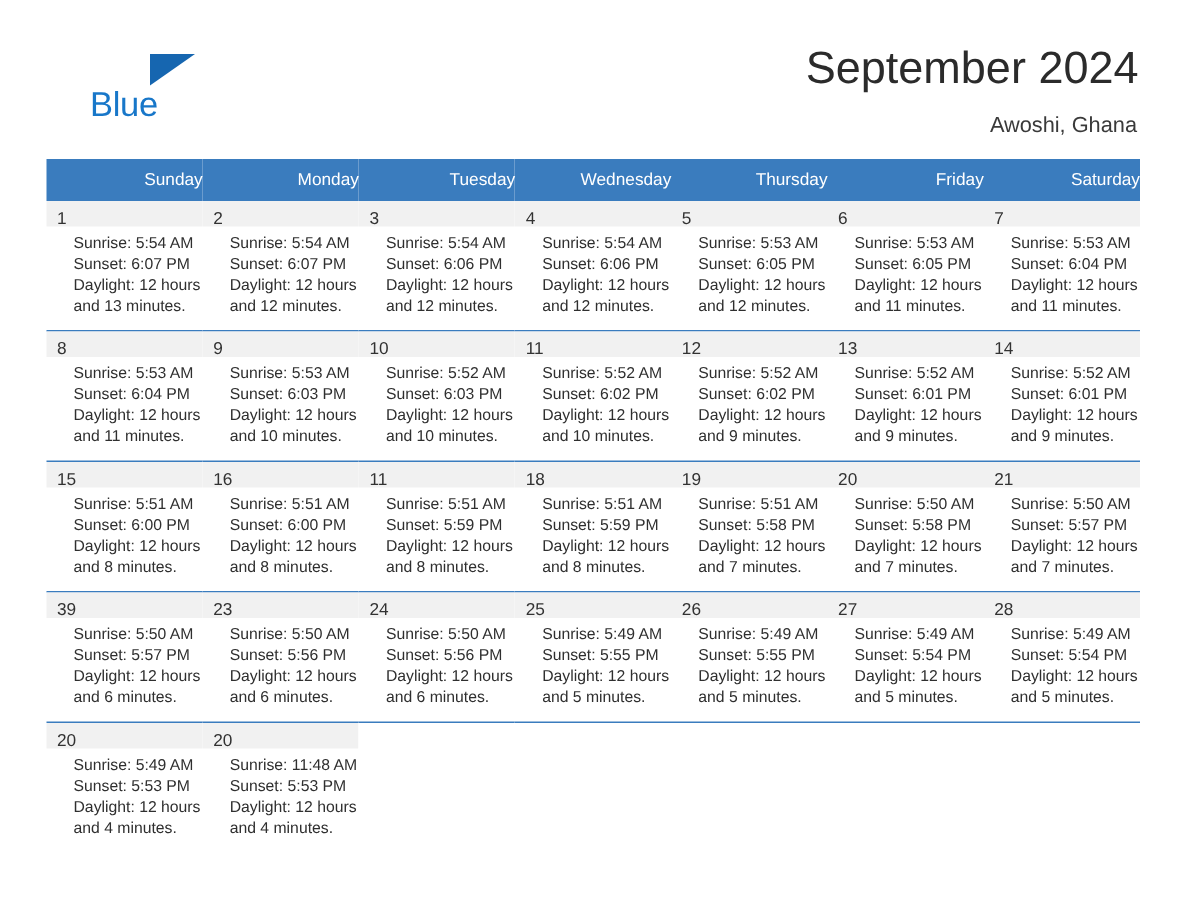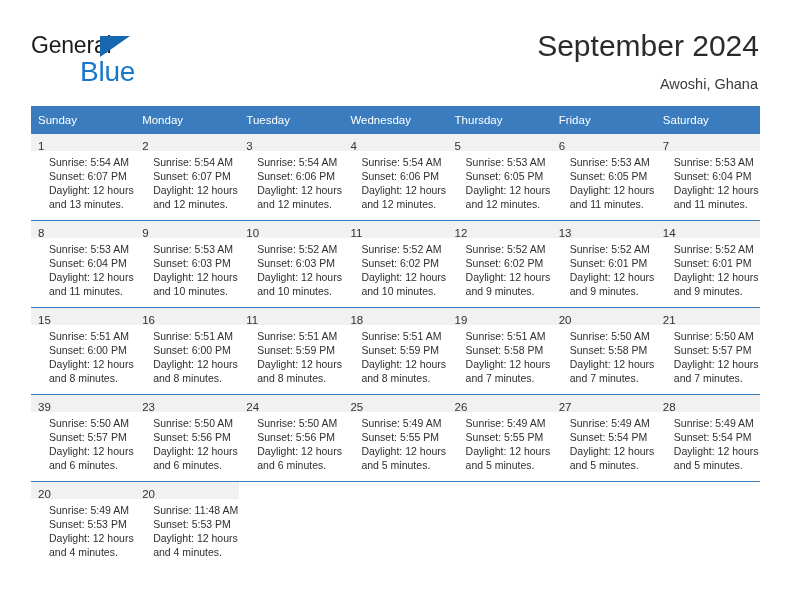--- a/index.html
+++ b/index.html
@@ -50,24 +50,23 @@
     top: 4px;
     width: 0;
     height: 0;
     border-left: 30px solid #1666b0;
     border-bottom: 21px solid transparent;
   }
   .logo-blue {
     position: absolute;
     left: 29px;
     top: 24px;
-    font-size: 28px;
+    font-size: 23px;
     color: #1877c9;
     letter-spacing: -0.2px;
-    margin-left: 20px;
   }
   .title {
     position: absolute;
     right: 33px;
     top: 29px;
     font-size: 30px;
     color: #2b2b2b;
     text-align: right;
     white-space: nowrap;
   }
@@ -89,21 +88,21 @@
     border-collapse: collapse;
     table-layout: fixed;
   }
   .calendar col { width: 104.14px; }
 
   .calendar thead th {
     background: #3a7cbe;
     color: #ffffff;
     font-size: 11.5px;
     font-weight: normal;
-    text-align: left;
+    text-align: right;
     padding: 5px 0 5px 7px;
     height: 18px;
     border: none;
   }
 
   .week-row td {
     vertical-align: top;
     padding: 0;
     border-top: 1px solid #3a7cbe;
     background: #ffffff;
@@ -139,21 +138,20 @@
   .cell.empty { background: #ffffff; }
   .cell.empty .daynum-band { background: transparent; }
 </style>
 </head>
 <body>
 
 <div class="page">
 
   <div class="header">
     <div class="logo">
-      <span class="logo-general">General</span>
       <span class="logo-tri"></span>
       <span class="logo-blue">Blue</span>
     </div>
     <div class="title">September 2024</div>
     <div class="subtitle">Awoshi, Ghana</div>
   </div>
 
   <table class="calendar">
     <colgroup>
       <col>

